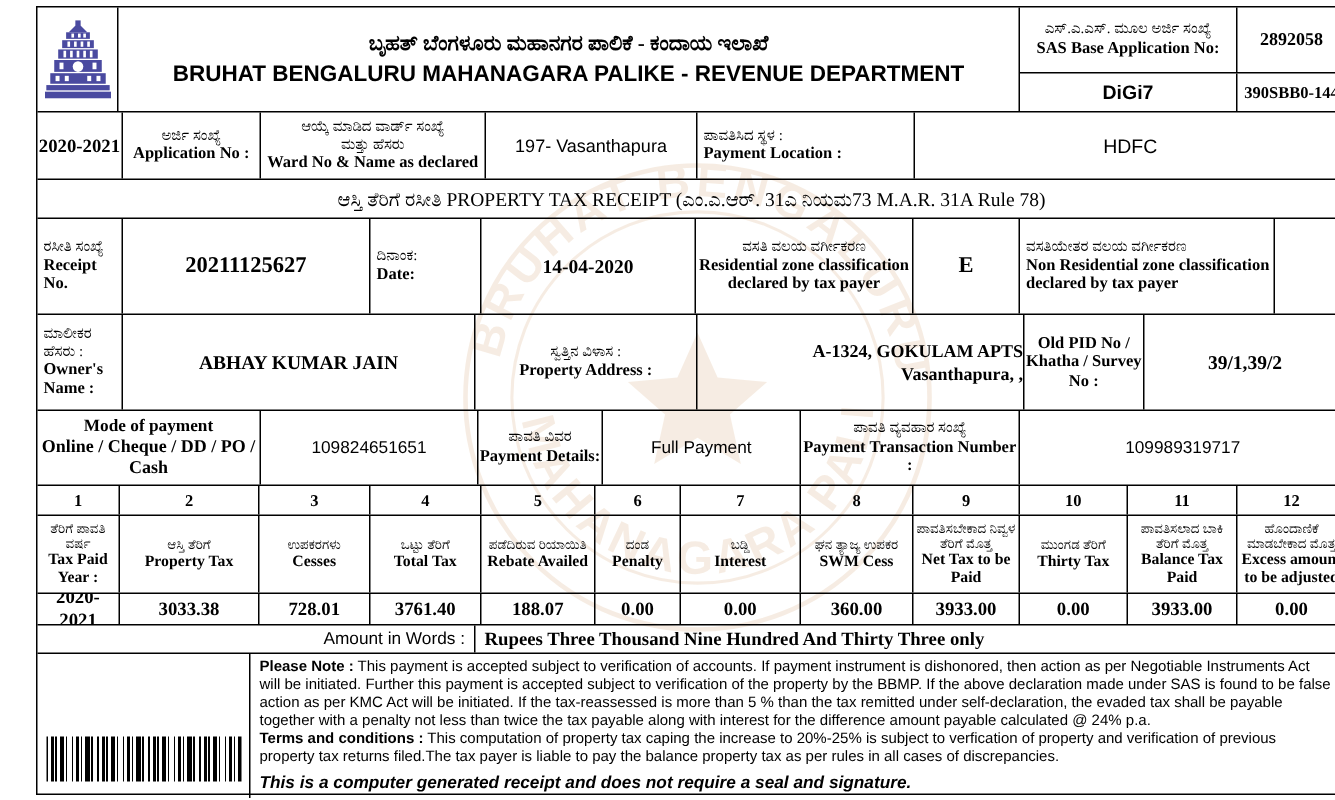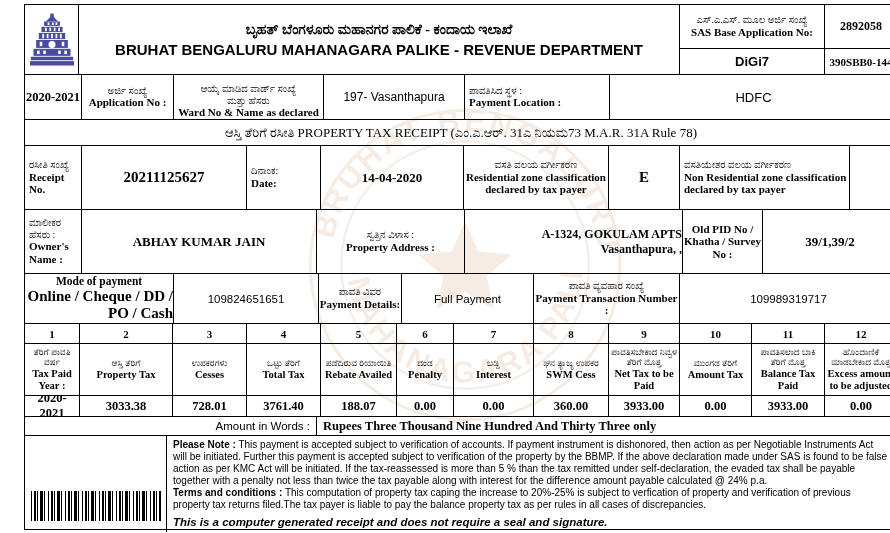--- a/index.html
+++ b/index.html
@@ -34,21 +34,21 @@
   .title-en { font-weight:bold; font-size:15px; font-family:"Liberation Sans", sans-serif; }
   .sas-block { flex:1; display:flex; flex-direction:column; }
   .sas-row1 { height:44px; border-bottom:1px solid #000; display:flex; }
   .sas-row2 { flex:1; display:flex; }
   .sas-lbl { width:145px; }
   .sas-val { flex:1; }
 
   
   .r-app { height:45px; }
   .a-year { width:57px; } .a-lbl { width:92px; } .a-val { width:140px; }
-  .a-wardlbl { width:150px;justify-content:flex-end; } .a-wardval { width:141px; }
+  .a-wardlbl { width:150px; } .a-wardval { width:141px; }
   .a-loclbl { width:145px;text-align:right; } .a-locval { flex:1; }
 
   
   .r-band { height:26px; align-items:center; justify-content:center;
             font-size:13px; display:flex; }
 
   
   .r-receipt { height:64px; }
   .rc-lbl { width:57px; } .rc-val { width:165px; } .rc-dlbl { width:74px; }
   .rc-dval { width:143px; } .rc-rzlbl { width:145px; } .rc-rzval { width:71px; }
@@ -230,21 +230,21 @@
         <span class="lbl">Property Address :</span>
       </div>
       <div class="cell o-adval val" style="font-size:12px;text-align:right;">A-1324, GOKULAM APTS Vasanthapura, ,</div>
       <div class="cell o-pidlbl lbl">Old PID No / Khatha / Survey No :</div>
       <div class="cell o-pidval val">39/1,39/2</div>
     </div>
 
     <div class="row r-pay">
       <div class="cell p-mode">
         <span class="lbl" style="font-size:11.5px;">Mode of payment</span>
-        <span class="lbl" style="font-size:15px;text-align:right;">Online / Cheque / DD / PO / Cash</span>
+        <span class="lbl" style="font-size:12px;">Online / Cheque / DD / PO / Cash</span>
       </div>
       <div class="cell p-modev sans" style="font-size:11.5px;">109824651651</div>
       <div class="cell p-dlbl">
         <span class="kn">ಪಾವತಿ ವಿವರ</span>
         <span class="lbl">Payment Details:</span>
       </div>
       <div class="cell p-dval sans" style="font-size:11.5px;">Full Payment</div>
       <div class="cell p-tlbl">
         <span class="kn">ಪಾವತಿ ವ್ಯವಹಾರ ಸಂಖ್ಯೆ</span>
         <span class="lbl">Payment Transaction Number :</span>
@@ -299,21 +299,21 @@
       <div class="cell cw7">
           <span class="kn">ಘನ ತ್ಯಾಜ್ಯ ಉಪಕರ</span>
           <span class="lbl">SWM Cess</span>
         </div>
       <div class="cell cw8">
           <span class="kn">ಪಾವತಿಸಬೇಕಾದ ನಿವ್ವಳ ತೆರಿಗೆ ಮೊತ್ತ</span>
           <span class="lbl">Net Tax to be Paid</span>
         </div>
       <div class="cell cw9">
           <span class="kn">ಮುಂಗಡ ತೆರಿಗೆ</span>
-          <span class="lbl">Amount Tax</span>
+          <span class="lbl">Thirty Tax</span>
         </div>
       <div class="cell cw10">
           <span class="kn">ಪಾವತಿಸಲಾದ ಬಾಕಿ ತೆರಿಗೆ ಮೊತ್ತ</span>
           <span class="lbl">Balance Tax Paid</span>
         </div>
       <div class="cell cw11">
           <span class="kn">ಹೊಂದಾಣಿಕೆ ಮಾಡಬೇಕಾದ ಮೊತ್ತ</span>
           <span class="lbl">Excess amount to be adjusted</span>
         </div>
     </div>

